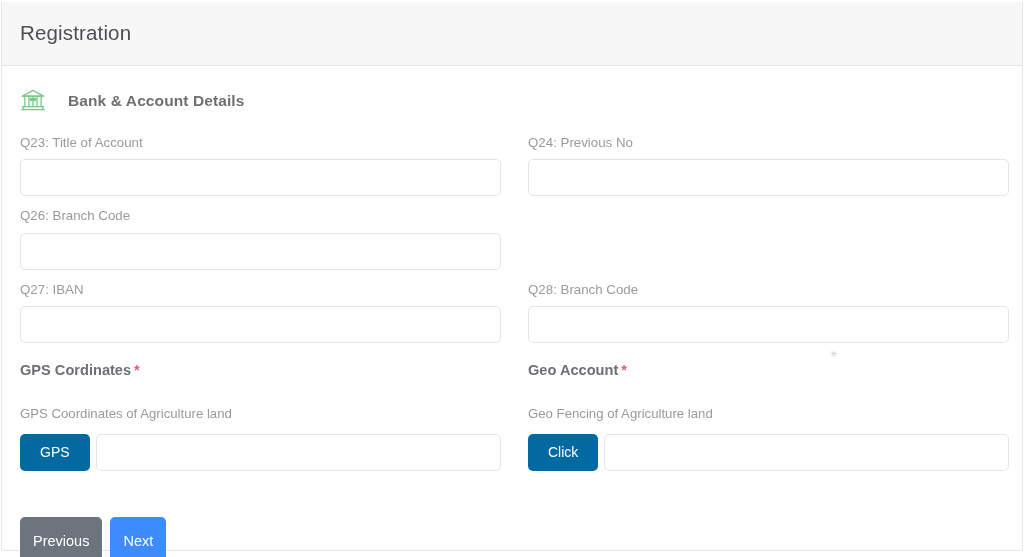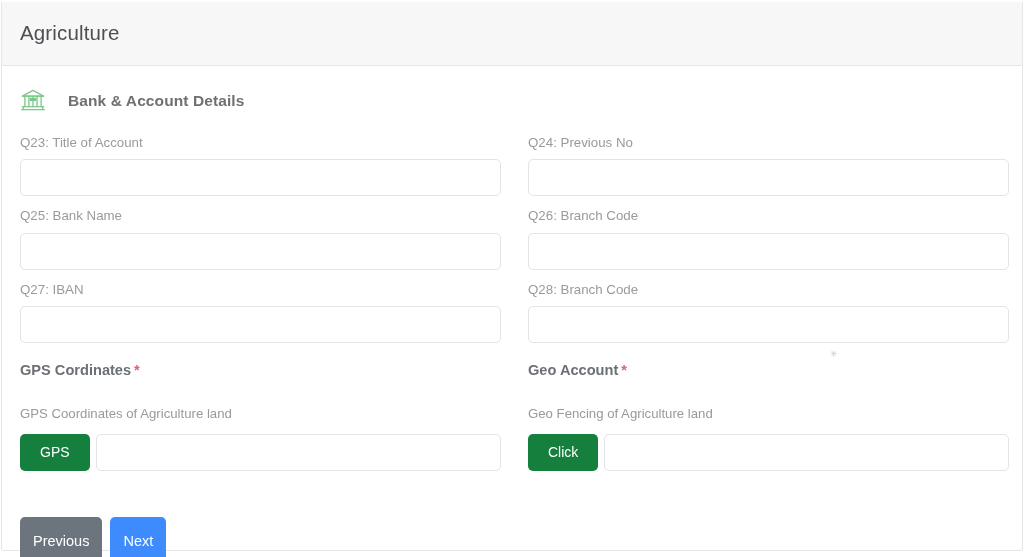--- a/index.html
+++ b/index.html
@@ -150,21 +150,21 @@
 
   .input-group {
     display: flex;
     align-items: stretch;
     gap: 6px;
   }
   .ig-button {
     flex: none;
     min-width: 54px;
     height: 37px;
-    background: #15803d;
+    background: #0369a1;
     border: none;
     border-radius: 5px;
     color: #ffffff;
     font-size: 14px;
     font-family: "Liberation Sans", sans-serif;
     padding: 0 20px;
     cursor: pointer;
     display: flex;
     align-items: center;
     justify-content: center;
@@ -199,21 +199,21 @@
   .btn-prev { background: #6c757d; }
   .btn-next { background: #3d8bfd; }
 </style>
 </head>
 <body>
 
 <div class="page">
   <div class="card">
 
     <div class="card-header">
-      <div class="card-header-title">Agriculture</div>
+      <div class="card-header-title">Registration</div>
     </div>
 
     <div class="card-body">
 
       <div class="section-head">
         <svg class="bank-icon" viewBox="0 0 64 64">
           <g fill="none" stroke="#7bc98a" stroke-width="3.2" stroke-linecap="round" stroke-linejoin="round">
             <path d="M32 6 L58 20 L6 20 Z"></path>
             <path d="M6 20 L58 20"></path>
             <path d="M12 20 L12 46 M22 20 L22 46 M32 20 L32 46 M42 20 L42 46 M52 20 L52 46"></path>
@@ -232,24 +232,20 @@
           <input class="text-input" type="text" value="" style="">
         </div>
         <div class="col">
           <label class="field-label">Q24: Previous No</label>
           <input class="text-input" type="text" value="" style="">
         </div>
       </div>
 
       <div class="row">
         <div class="col">
-          <label class="field-label">Q25: Bank Name</label>
-          <input class="text-input" type="text" value="" style="">
-        </div>
-        <div class="col">
           <label class="field-label">Q26: Branch Code</label>
           <input class="text-input" type="text" value="" style="">
         </div>
       </div>
 
       <div class="row">
         <div class="col">
           <label class="field-label">Q27: IBAN</label>
           <input class="text-input" type="text" value="" style="">
         </div>

